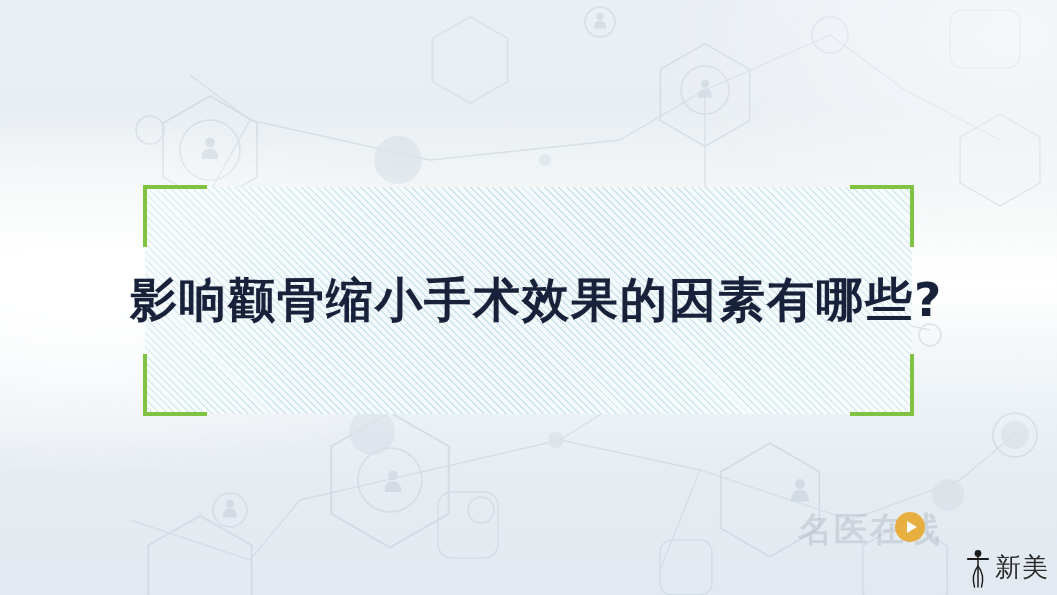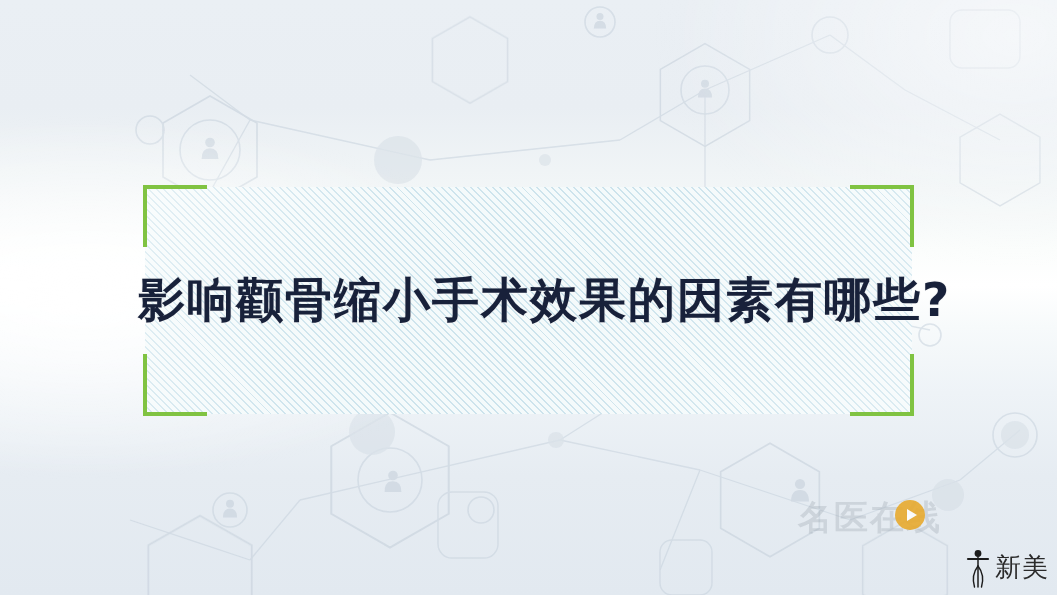--- a/index.html
+++ b/index.html
@@ -88,21 +88,21 @@
     box-sizing: border-box;
   }
   .bracket.tl { left: -2px;  top: -2px;    border-left: 4px solid #80c342; border-top: 4px solid #80c342; }
   .bracket.tr { right: -2px; top: -2px;    border-right:4px solid #80c342; border-top: 4px solid #80c342; }
   .bracket.bl { left: -2px;  bottom: -2px; border-left: 4px solid #80c342; border-bottom:4px solid #80c342; }
   .bracket.br { right: -2px; bottom: -2px; border-right:4px solid #80c342; border-bottom:4px solid #80c342; }
 
   
   #headline {
     position: absolute;
-    left: 16px;
+    left: 8px;
     top: 0;
     width: 100%;
     height: 100%;
     display: flex;
     align-items: center;
     justify-content: center;
   }
   #headline .text {
     font-family: "DejaVu Sans", "Liberation Sans", sans-serif;
     font-size: 47px;
@@ -112,21 +112,21 @@
     white-space: nowrap;
     text-shadow:
       0 1px 0 rgba(255,255,255,0.55),
       0 0 1px rgba(24,33,58,0.35);
   }
 
   
   #watermark {
     position: absolute;
     right: 74px;
-    bottom: 30px;
+    bottom: 18px;
     width: 185px;
     height: 66px;
     pointer-events: none;
     user-select: none;
     margin-left: 23px;
   }
   #watermark .wm-main {
     position: relative;
     display: flex;
     align-items: center;

